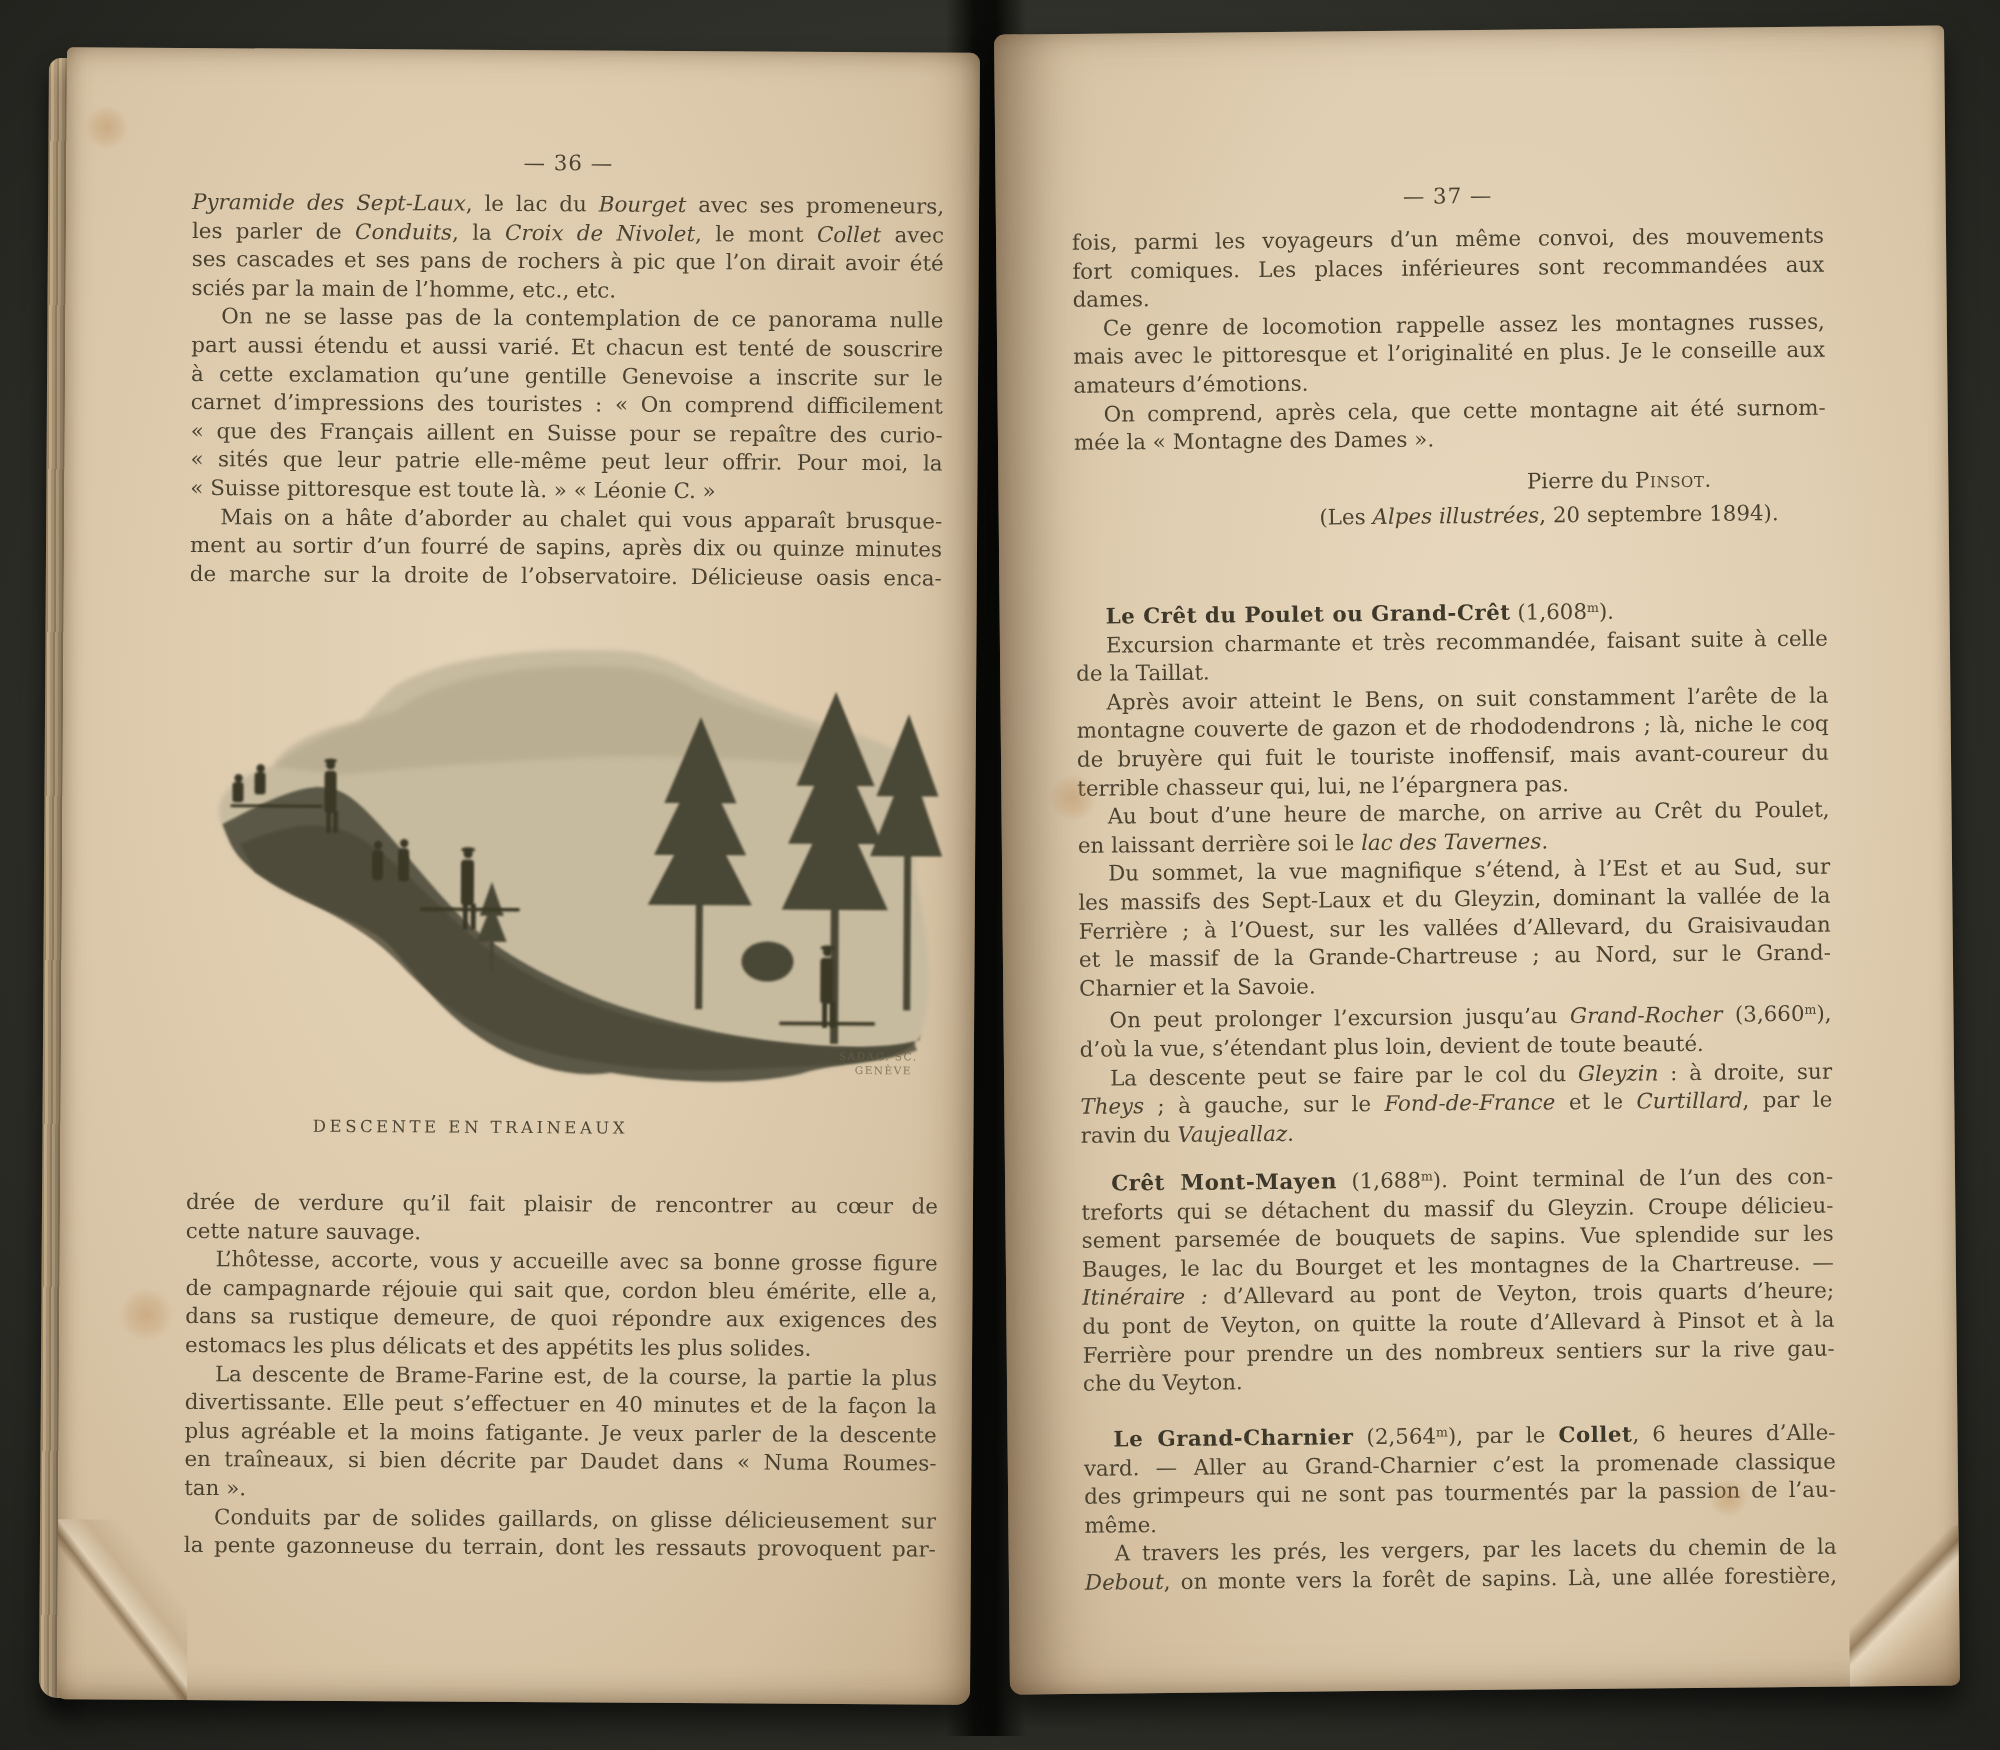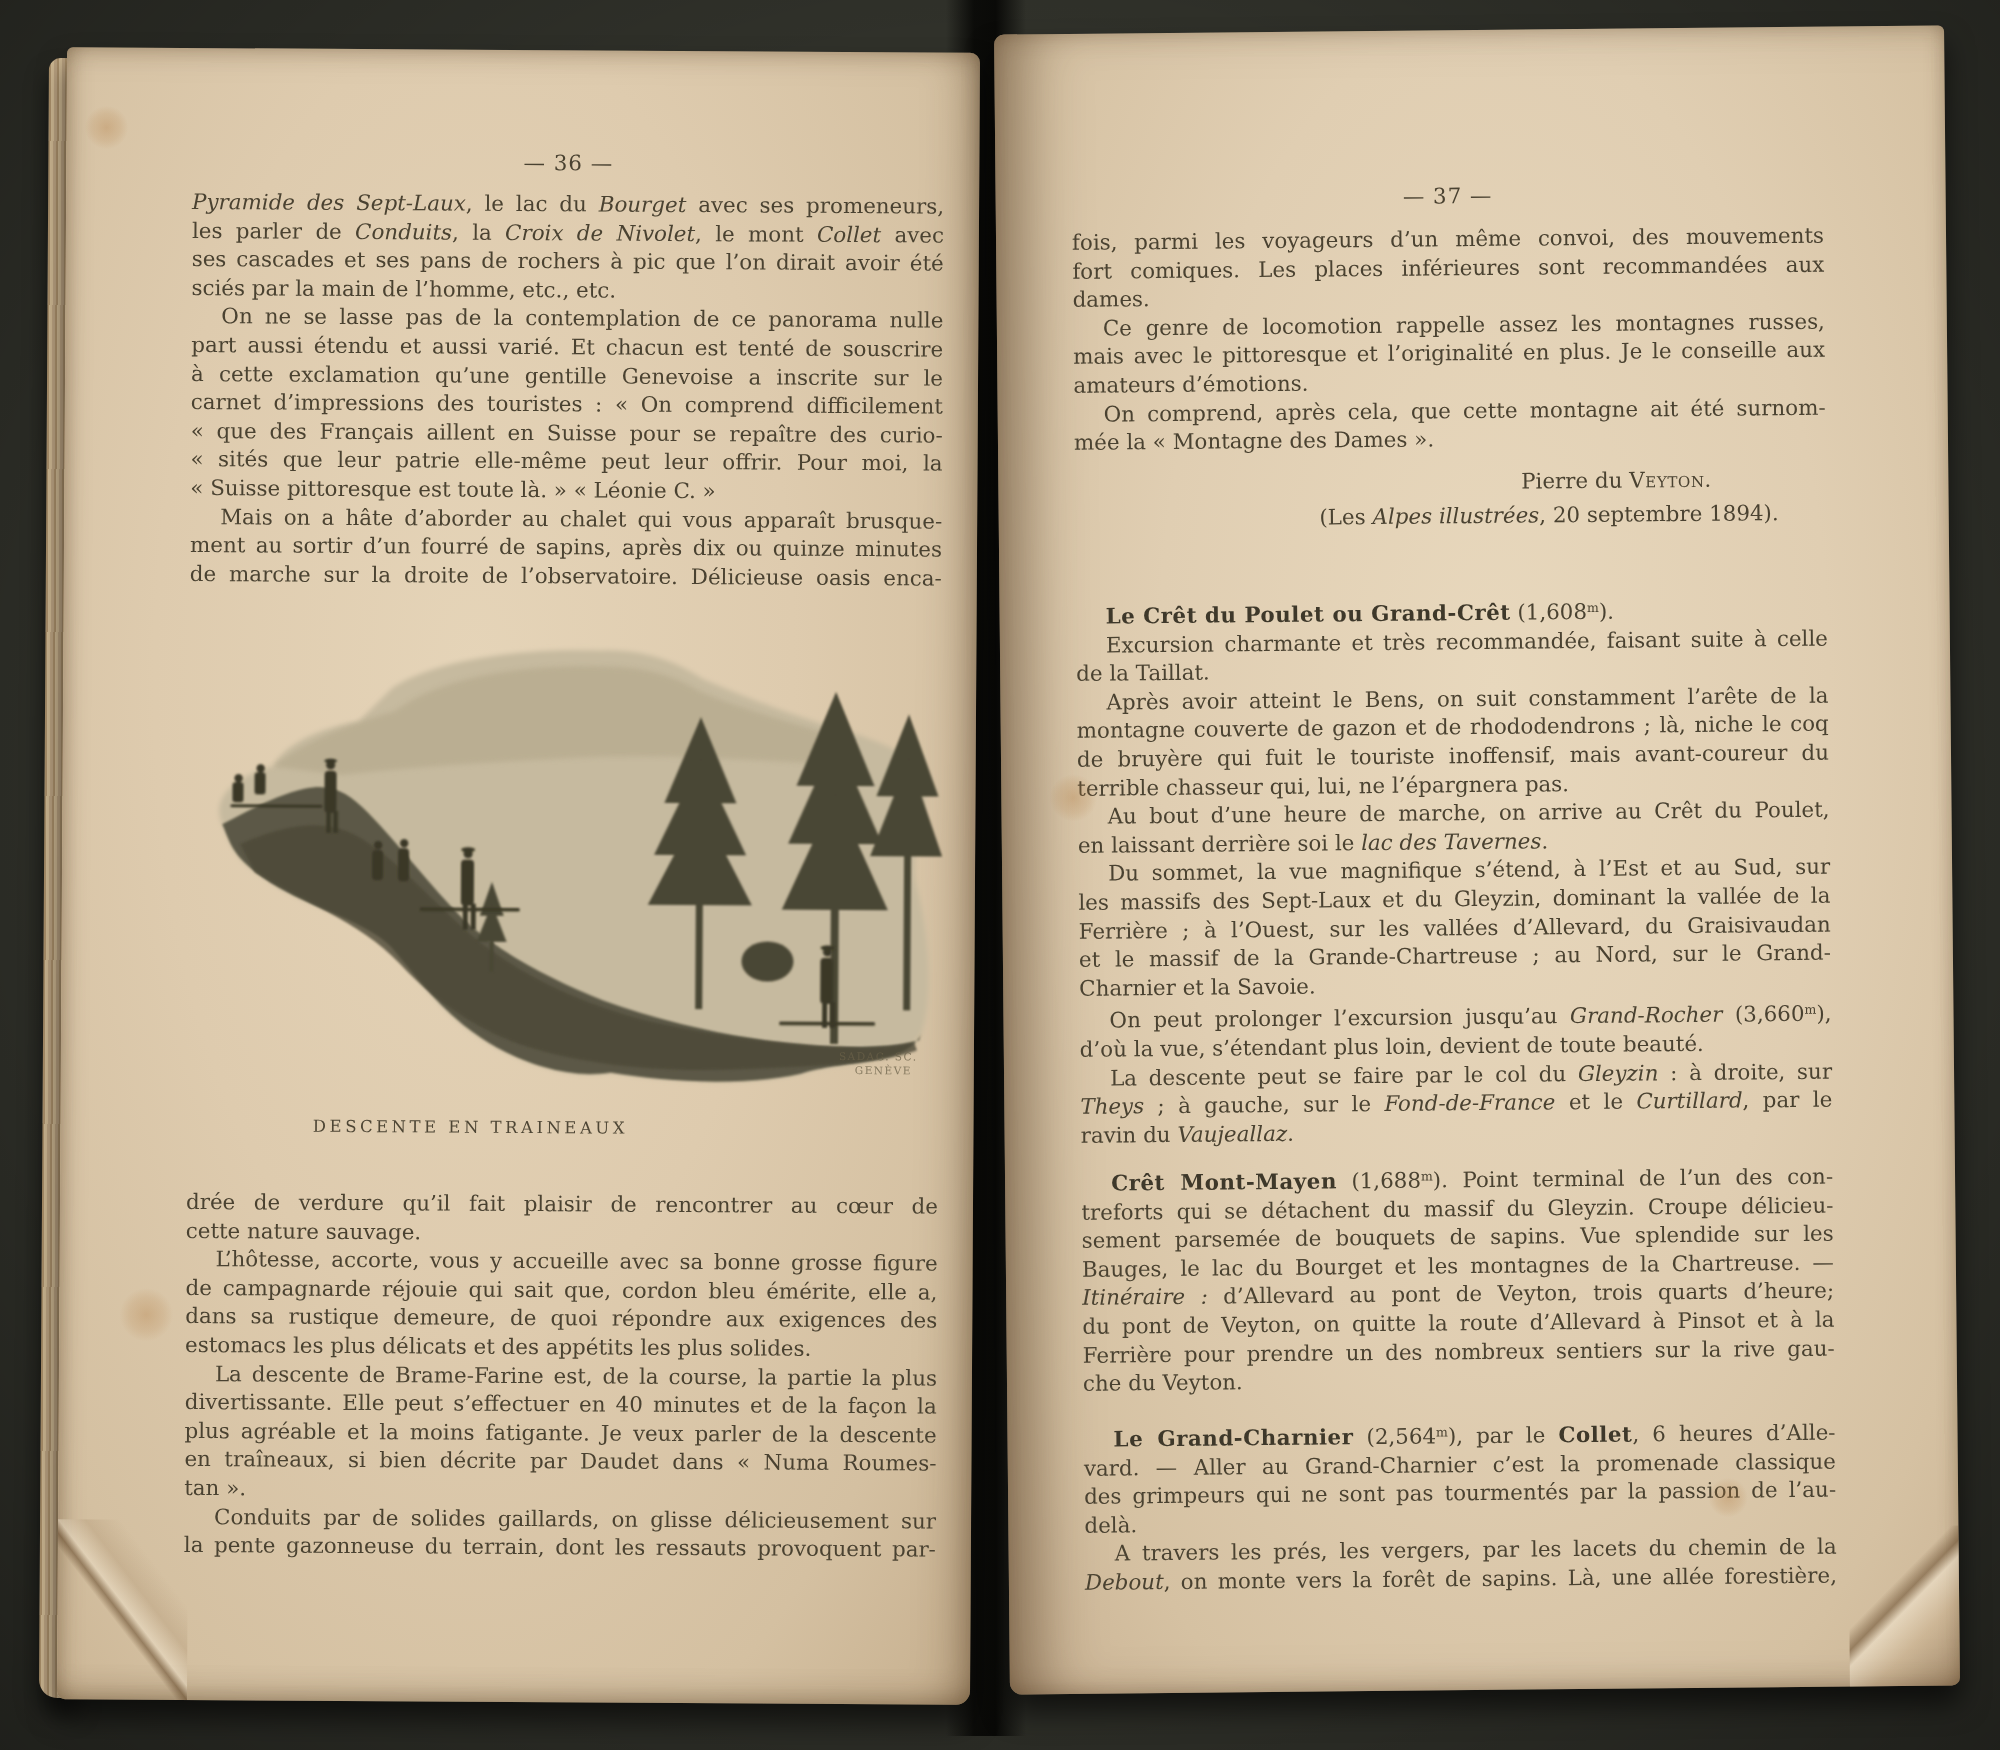--- a/index.html
+++ b/index.html
@@ -184,21 +184,21 @@
     <div class="pagenum pn-r">— 37 —</div>
     <div class="textblock tb-r1">
         <div class="tl al-j"><span>fois, parmi les voyageurs d’un même convoi, des mouvements</span></div>
         <div class="tl al-j"><span>fort comiques. Les places inférieures sont recommandées aux</span></div>
         <div class="tl al-l"><span>dames.</span></div>
         <div class="tl al-j ind"><span>Ce genre de locomotion rappelle assez les montagnes russes,</span></div>
         <div class="tl al-j"><span>mais avec le pittoresque et l’originalité en plus. Je le conseille aux</span></div>
         <div class="tl al-l"><span>amateurs d’émotions.</span></div>
         <div class="tl al-j ind"><span>On comprend, après cela, que cette montagne ait été surnom-</span></div>
         <div class="tl al-l"><span>mée la « Montagne des Dames ».</span></div>
-        <div class="tl al-r" style="margin-top: 14px; padding-right: 115px;"><span>Pierre du </span><span class="sc">Veyton</span><span>.</span></div>
+        <div class="tl al-r" style="margin-top: 14px; padding-right: 115px;"><span>Pierre du </span><span class="sc">Pinsot</span><span>.</span></div>
         <div class="tl al-r" style="margin-top: 6px; padding-right: 48px;"><span>(Les </span><span class="it">Alpes illustrées</span><span>, 20 septembre 1894).</span></div>
       </div>
     <div class="textblock tb-r2">
         <div class="tl al-l ind"><span class="bd">Le Crêt du Poulet ou Grand-Crêt</span><span> (1,608</span><span class="sup">m</span><span>).</span></div>
         <div class="tl al-j ind"><span>Excursion charmante et très recommandée, faisant suite à celle</span></div>
         <div class="tl al-l"><span>de la Taillat.</span></div>
         <div class="tl al-j ind"><span>Après avoir atteint le Bens, on suit constamment l’arête de la</span></div>
         <div class="tl al-j"><span>montagne couverte de gazon et de rhododendrons ; là, niche le coq</span></div>
         <div class="tl al-j"><span>de bruyère qui fuit le touriste inoffensif, mais avant-coureur du</span></div>
         <div class="tl al-l"><span>terrible chasseur qui, lui, ne l’épargnera pas.</span></div>
@@ -222,21 +222,21 @@
         <div class="tl al-j"><span>Bauges, le lac du Bourget et les montagnes de la Chartreuse. —</span></div>
         <div class="tl al-j"><span class="it">Itinéraire :</span><span> d’Allevard au pont de Veyton, trois quarts d’heure;</span></div>
         <div class="tl al-j"><span>du pont de Veyton, on quitte la route d’Allevard à Pinsot et à la</span></div>
         <div class="tl al-j"><span>Ferrière pour prendre un des nombreux sentiers sur la rive gau-</span></div>
         <div class="tl al-l"><span>che du Veyton.</span></div>
       </div>
     <div class="textblock tb-r4">
         <div class="tl al-j ind"><span class="bd">Le Grand-Charnier</span><span> (2,564</span><span class="sup">m</span><span>), par le </span><span class="bd">Collet</span><span>, 6 heures d’Alle-</span></div>
         <div class="tl al-j"><span>vard. — Aller au Grand-Charnier c’est la promenade classique</span></div>
         <div class="tl al-j"><span>des grimpeurs qui ne sont pas tourmentés par la passion de l’au-</span></div>
-        <div class="tl al-l"><span>delà.</span></div>
+        <div class="tl al-l"><span>même.</span></div>
         <div class="tl al-j ind"><span>A travers les prés, les vergers, par les lacets du chemin de la</span></div>
         <div class="tl al-j"><span class="it">Debout</span><span>, on monte vers la forêt de sapins. Là, une allée forestière,</span></div>
       </div>
     <div class="dogear"></div>
     <div class="spot" style="left:48px;top:740px;width:48px;height:48px;"></div>
     <div class="spot" style="left:700px;top:1450px;width:40px;height:40px;"></div>
   </div>
 </div>
 
 </body></html>

